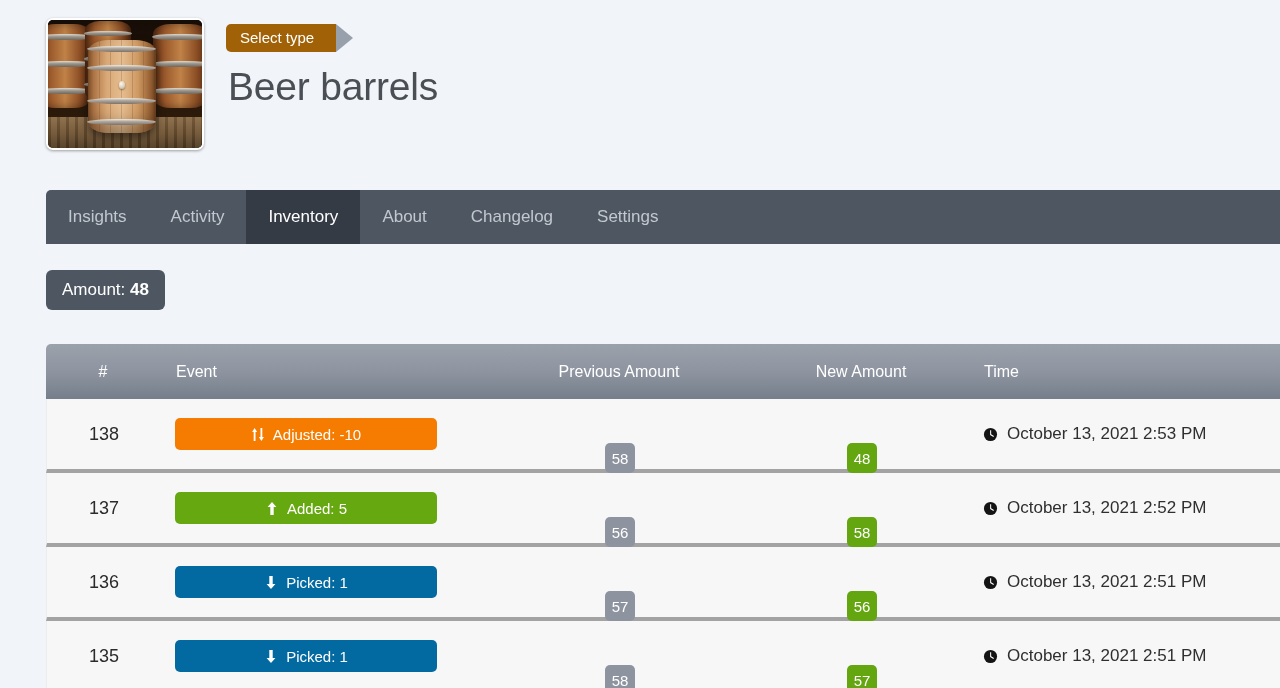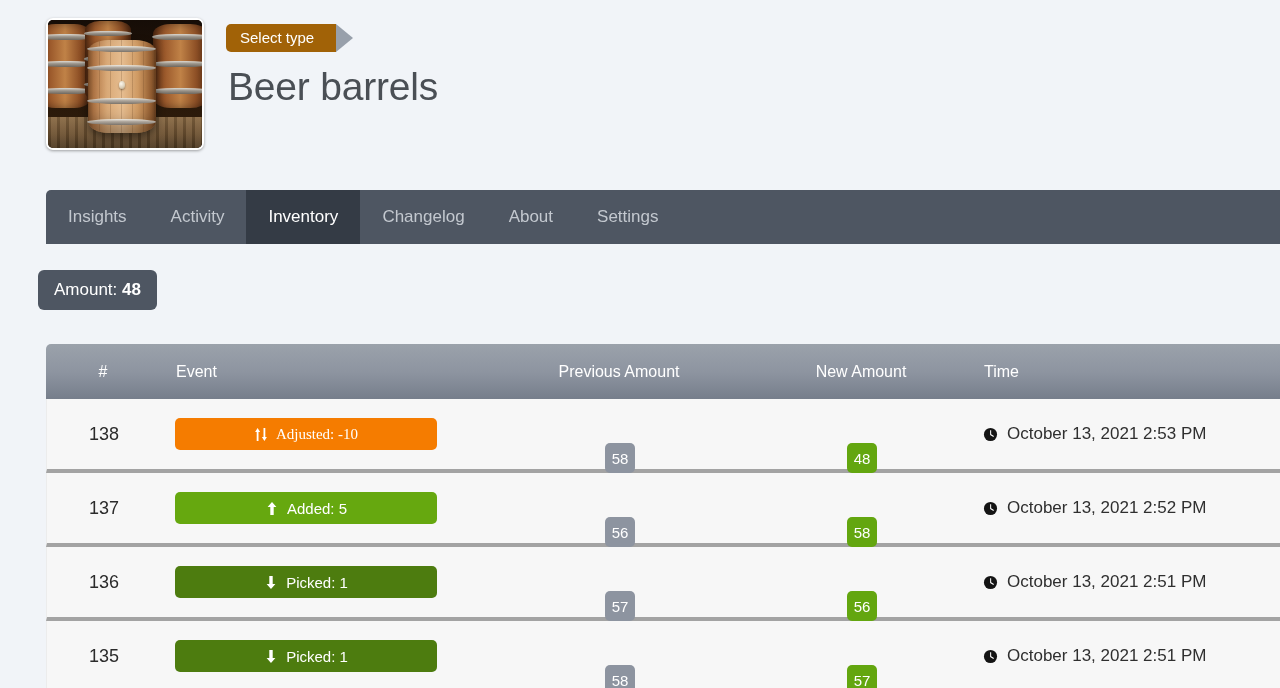--- a/index.html
+++ b/index.html
@@ -123,21 +123,21 @@
     padding: 0 22px;
     font-size: 17px;
     color: #c3c8cf;
     cursor: pointer;
     white-space: nowrap;
   }
   .tab.active { background: #343b45; color: #ffffff; }
 
   
   .amount-badge {
-    position: absolute; left: 38px; top: 270px;
+    position: absolute; left: 46px; top: 270px;
     background: #4e5662;
     color: #ffffff;
     font-size: 17px;
     padding: 10px 16px;
     border-radius: 6px;
     display: inline-block;
   }
   .amount-badge b { font-weight: 700; }
 
   
@@ -173,23 +173,23 @@
 
   .evt {
     display: flex; align-items: center; justify-content: center;
     gap: 8px;
     height: 32px;
     border-radius: 5px;
     color: #ffffff;
     font-size: 15px;
     width: 262px;
   }
-  .evt.adjusted { background: #f57c00; font-family: Liberation Serif, serif; }
+  .evt.adjusted { background: #f57c00; }
   .evt.added    { background: #66a80f; }
-  .evt.picked   { background: #4d7c0f; }
+  .evt.picked   { background: #0369a1; }
   .evt-ico { display: inline-flex; align-items: center; }
 
   .pill {
     display: inline-flex; align-items: center; justify-content: center;
     min-width: 30px; height: 30px;
     padding: 0 7px;
     border-radius: 5px;
     color: #ffffff;
     font-size: 15px;
     margin-top: 48px;
@@ -248,24 +248,24 @@
       <div class="tab">
         <span>Insights</span>
       </div>
       <div class="tab">
         <span>Activity</span>
       </div>
       <div class="tab active">
         <span>Inventory</span>
       </div>
       <div class="tab">
+        <span>About</span>
+      </div>
+      <div class="tab">
         <span>Changelog</span>
-      </div>
-      <div class="tab">
-        <span>About</span>
       </div>
       <div class="tab">
         <span>Settings</span>
       </div>
     </div>
 
   <div class="amount-badge">
     <span>Amount: </span><b>48</b>
   </div>
 

